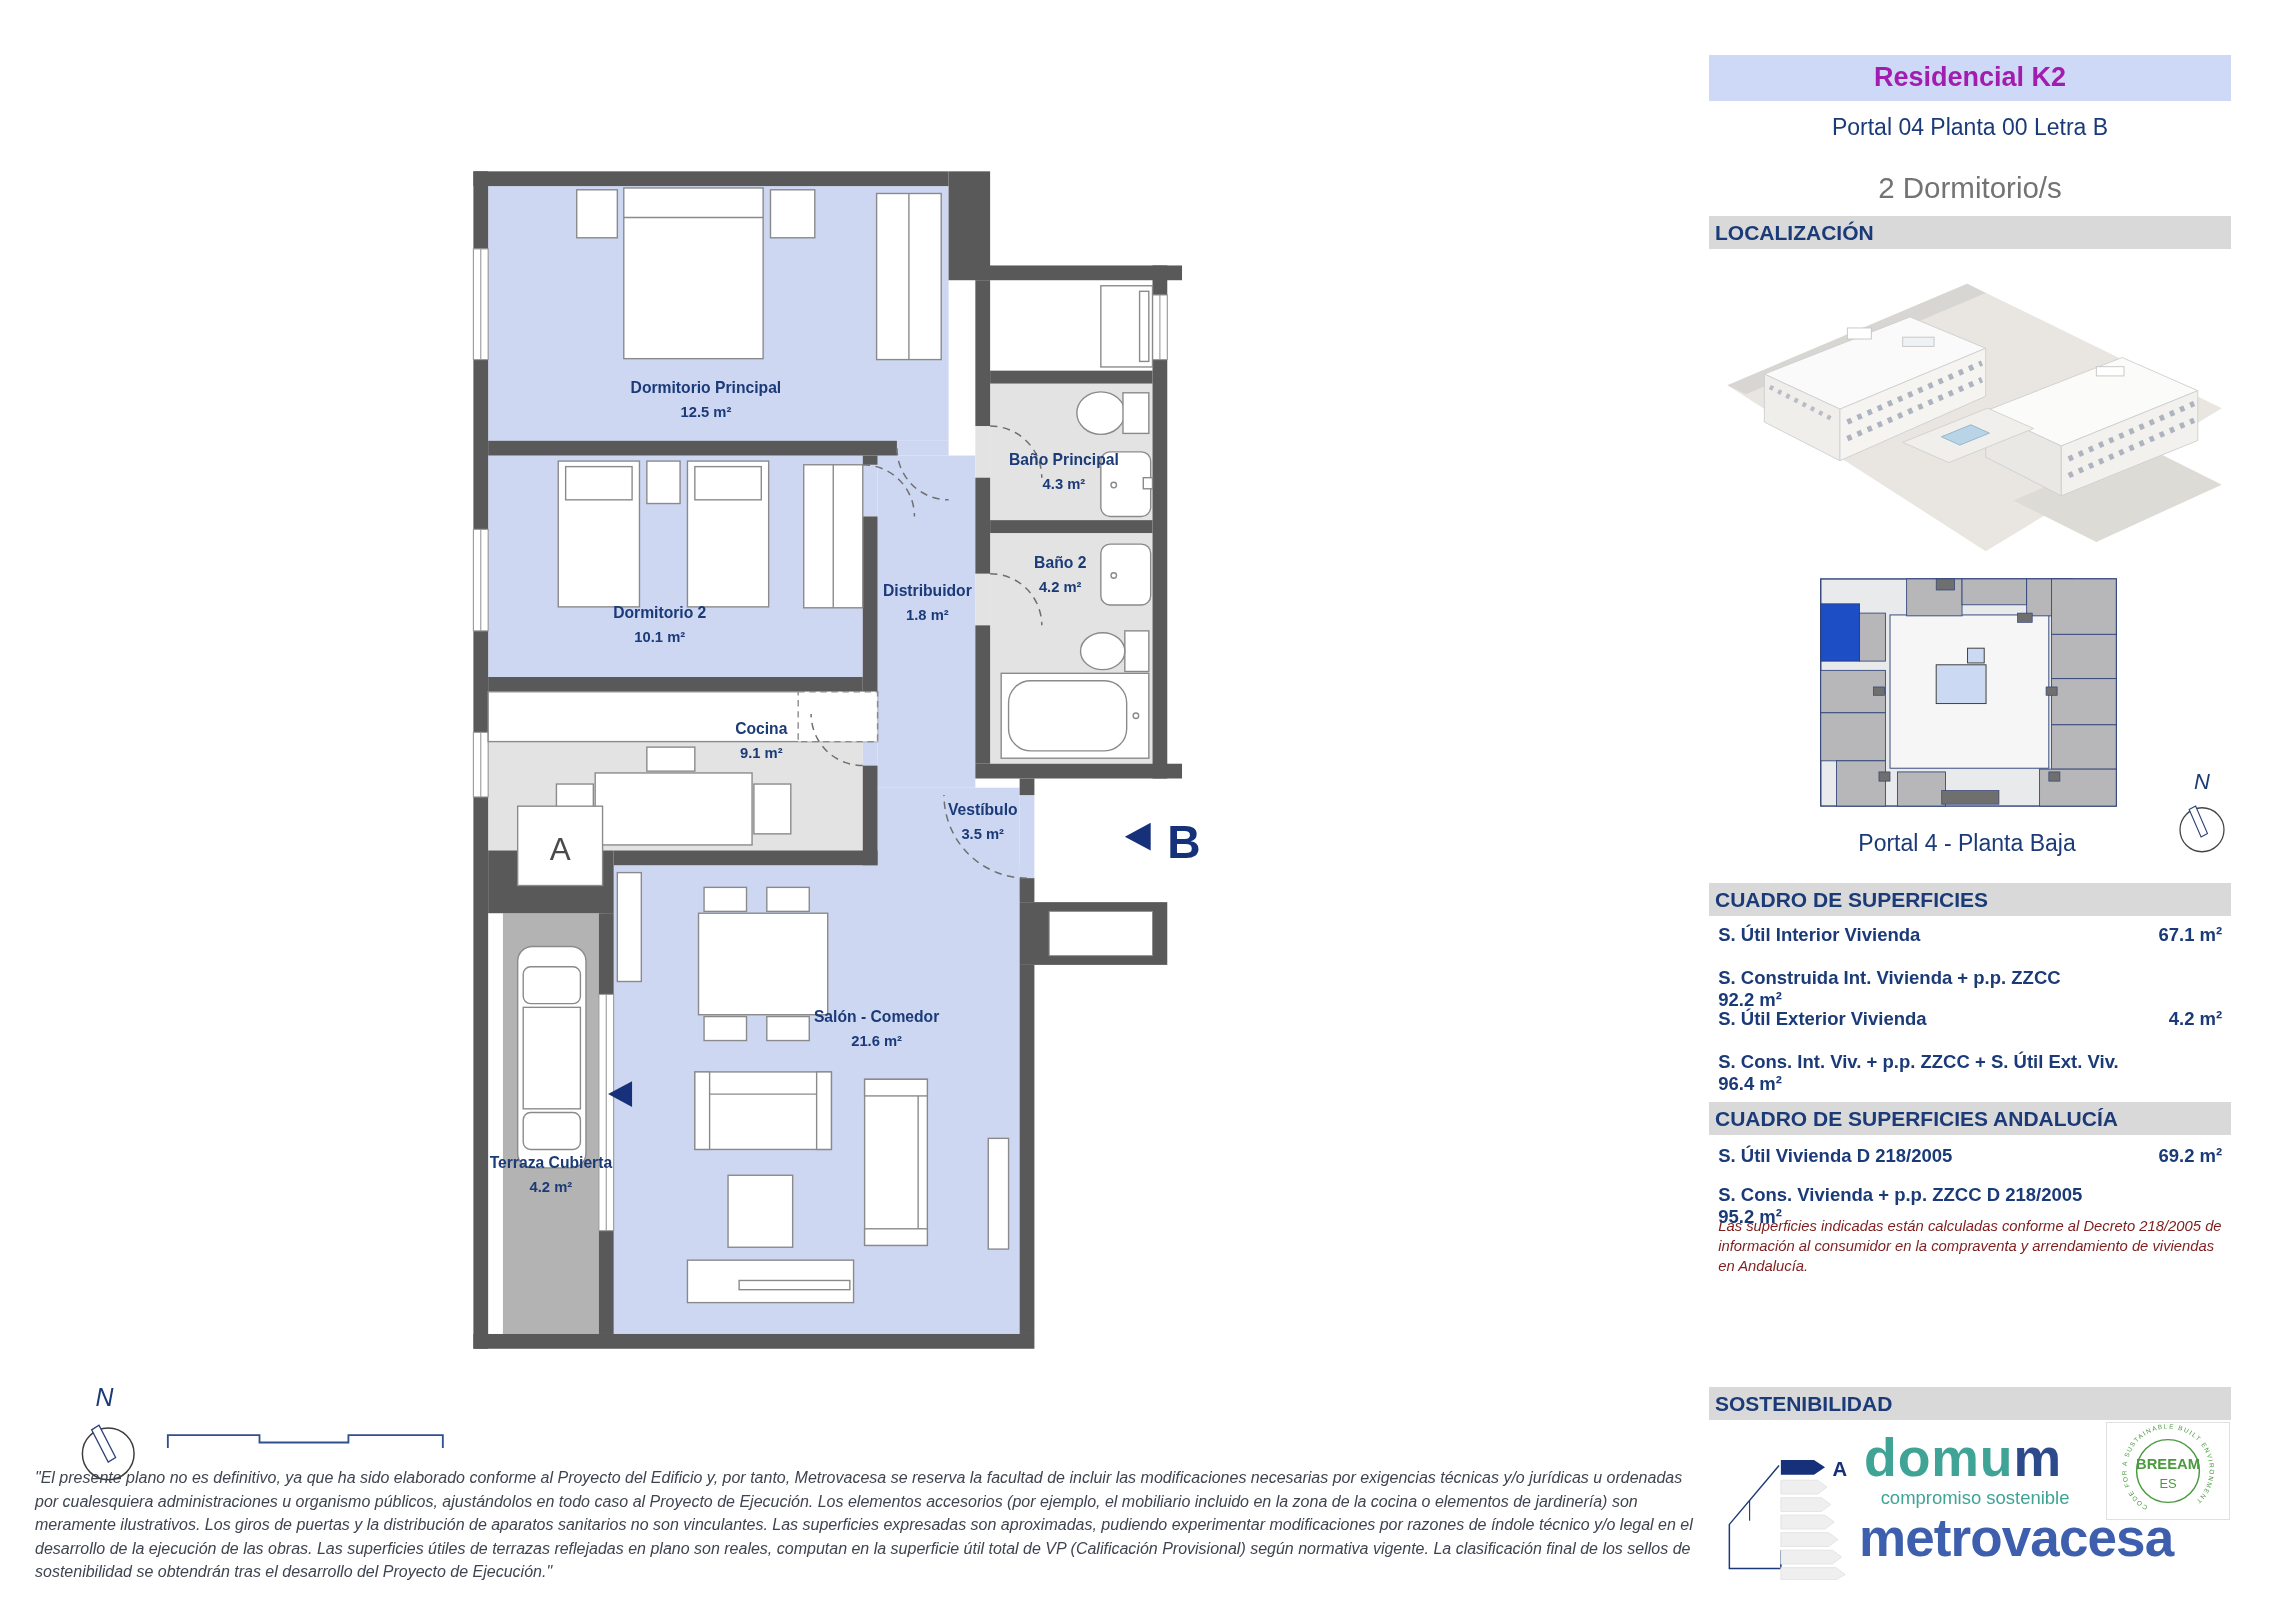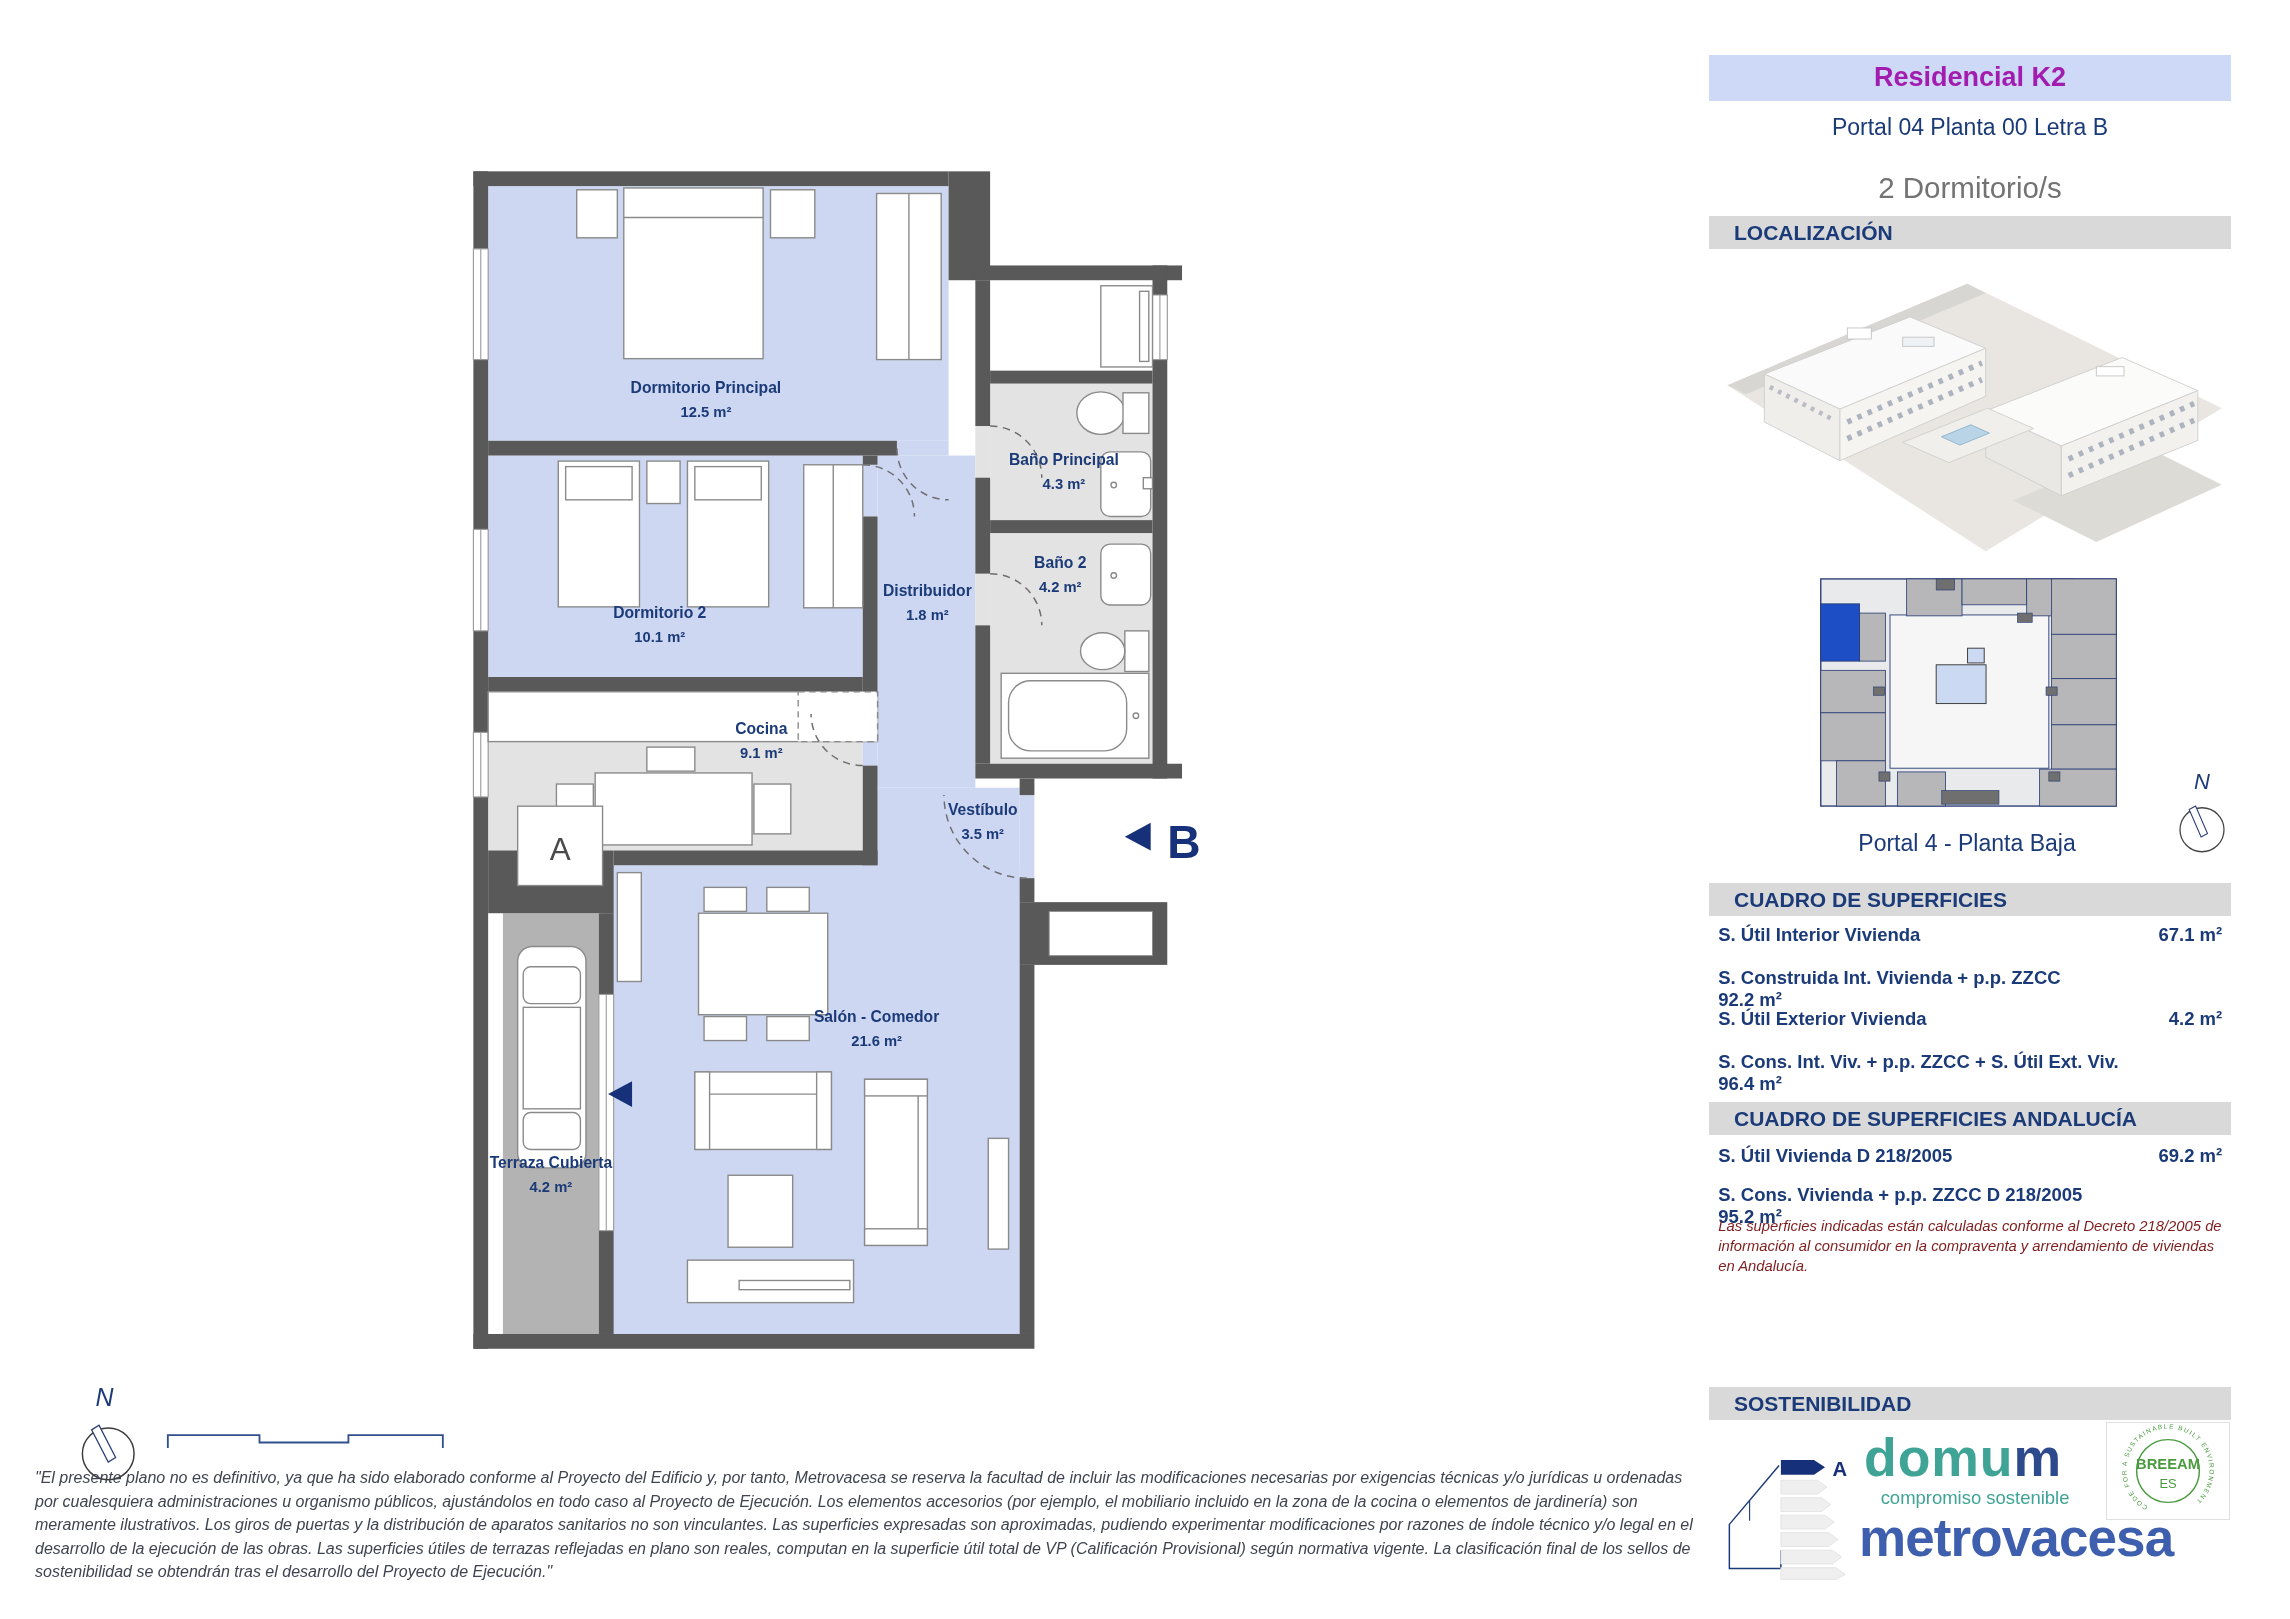--- a/index.html
+++ b/index.html
@@ -7,21 +7,21 @@
         font-family:"Liberation Sans", sans-serif;color:#1b3a78;}
   .abs{position:absolute;}
   
   #panel{position:absolute;left:1709px;top:51px;width:522px;height:1555px;}
   .banner{position:absolute;left:0;top:3.7px;width:522px;height:46px;background:#cdd9f6;
           display:flex;align-items:center;justify-content:center;
           font-size:27px;font-weight:bold;color:#a21caf;}
   .portal{position:absolute;left:0;top:63px;width:522px;text-align:center;font-size:23px;color:#1b3a78;}
   .dorms{position:absolute;left:0;top:100px;width:522px;text-align:center;font-size:29.5px;color:#737373;margin-top:20px;}
   .sec-header{position:absolute;left:0;width:522px;height:33px;background:#d9d9d9;
-          line-height:33px;padding-left:25px;box-sizing:border-box;
+          line-height:33px;padding-left:6px;box-sizing:border-box;
           font-size:21px;font-weight:bold;color:#1b3a78;}
   .kp-caption{position:absolute;left:55px;top:779px;width:406px;text-align:center;font-size:23px;color:#1b3a78;}
   .trow{position:absolute;left:9.2px;width:504px;display:flex;justify-content:space-between;
         font-size:18.5px;color:#1b3a78;font-weight:bold;}
   .trow.bold{font-weight:bold;flex-direction:column;}
   .note{position:absolute;left:9.2px;top:1165px;width:506px;font-size:14.8px;font-style:italic;
         color:#7f1d1d;line-height:20px;}
   .metrov{position:absolute;left:150px;top:1456px;width:373px;font-size:53px;font-weight:bold;
         color:#3e5fae;letter-spacing:-0.9px;}
   .breeam-box{position:absolute;left:397px;top:1371px;width:122px;height:96px;border:0.9px solid #e0e0e0;background:#fff;}

